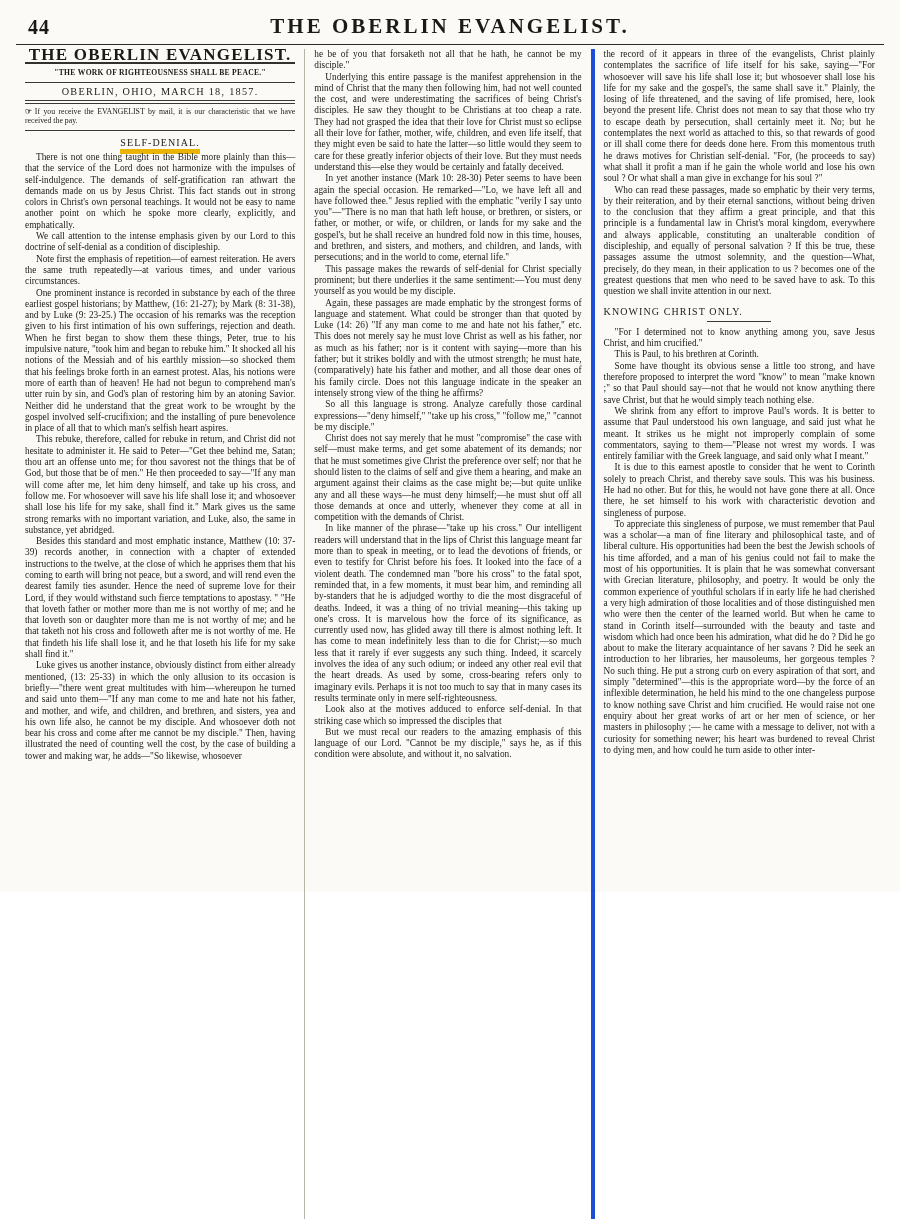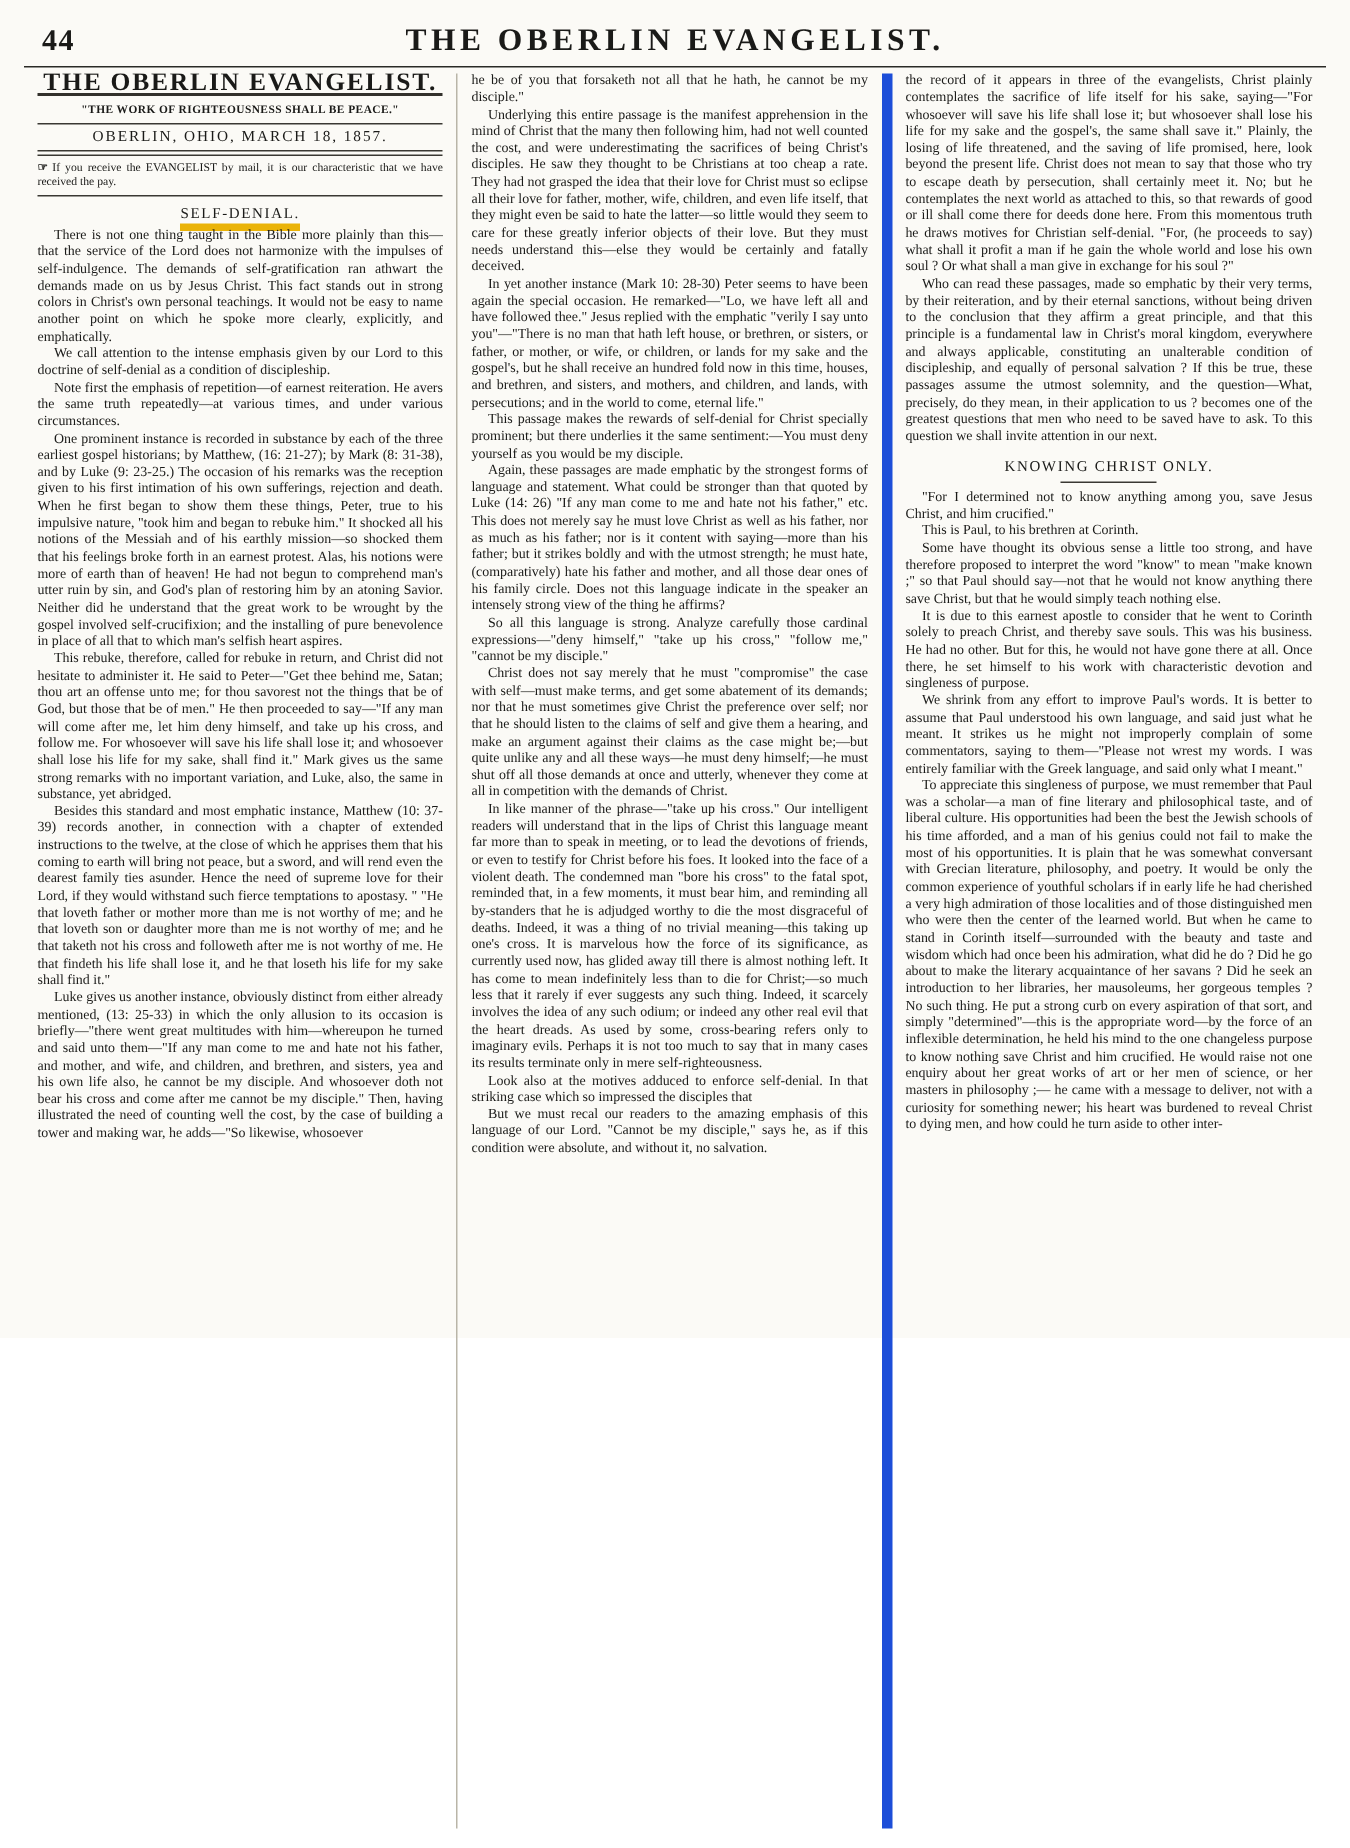--- a/index.html
+++ b/index.html
@@ -58,21 +58,21 @@
     width: 33.33%;
     box-sizing: border-box;
     padding: 0 9px;
     font-size: 9.3px;
     line-height: 11.3px;
     text-align: justify;
     hyphens: auto;
     overflow: hidden;
   }
   .col-1 { border-right: 1px solid #b9b5a8; }
-  .col-2 { border-right: 7px solid #1d4ed8; }
+  .col-2 { border-right: 4px solid #1d4ed8; }
 
   p {
     margin: 0 0 0 0;
     text-indent: 11px;
   }
   p.noindent { text-indent: 0; }
 
   
   .nameplate {
     text-align: center;
@@ -125,21 +125,20 @@
     letter-spacing: 1.1px;
     font-weight: normal;
     margin: 6px 0 4px 0;
     text-decoration: none;
   }
   .section-head .inner {
     border-bottom: 5px solid #eab308;
     padding-bottom: 1px;
   }
   .section-head2 {
-    text-align: center;
     font-size: 10px;
     letter-spacing: 1.1px;
     margin: 8px 0 5px 0;
   }
   .head-rule {
     width: 64px;
     border: 0;
     border-top: 1px solid #3a3833;
     margin: 4px auto 5px auto;
   }
@@ -203,19 +202,19 @@
       <p>Who can read these passages, made so emphatic by their very terms, by their reiteration, and by their eternal sanctions, without being driven to the conclusion that they affirm a great principle, and that this principle is a fundamental law in Christ's moral kingdom, everywhere and always applicable, constituting an unalterable condition of discipleship, and equally of personal salvation ? If this be true, these passages assume the utmost solemnity, and the question—What, precisely, do they mean, in their application to us ? becomes one of the greatest questions that men who need to be saved have to ask. To this question we shall invite attention in our next.</p>
 
       <div class="section-head2">
         <span>KNOWING CHRIST ONLY.</span>
         <hr class="head-rule">
       </div>
 
       <p>"For I determined not to know anything among you, save Jesus Christ, and him crucified."</p>
       <p>This is Paul, to his brethren at Corinth.</p>
       <p>Some have thought its obvious sense a little too strong, and have therefore proposed to interpret the word "know" to mean "make known ;" so that Paul should say—not that he would not know anything there save Christ, but that he would simply teach nothing else.</p>
+      <p>We shrink from any effort to improve Paul's words. It is better to assume that Paul understood his own language, and said just what he meant. It strikes us he might not improperly complain of some commentators, saying to them—"Please not wrest my words. I was entirely familiar with the Greek language, and said only what I meant."</p>
       <p>It is due to this earnest apostle to consider that he went to Corinth solely to preach Christ, and thereby save souls. This was his business. He had no other. But for this, he would not have gone there at all. Once there, he set himself to his work with characteristic devotion and singleness of purpose.</p>
-      <p>We shrink from any effort to improve Paul's words. It is better to assume that Paul understood his own language, and said just what he meant. It strikes us he might not improperly complain of some commentators, saying to them—"Please not wrest my words. I was entirely familiar with the Greek language, and said only what I meant."</p>
       <p>To appreciate this singleness of purpose, we must remember that Paul was a scholar—a man of fine literary and philosophical taste, and of liberal culture. His opportunities had been the best the Jewish schools of his time afforded, and a man of his genius could not fail to make the most of his opportunities. It is plain that he was somewhat conversant with Grecian literature, philosophy, and poetry. It would be only the common experience of youthful scholars if in early life he had cherished a very high admiration of those localities and of those distinguished men who were then the center of the learned world. But when he came to stand in Corinth itself—surrounded with the beauty and taste and wisdom which had once been his admiration, what did he do ? Did he go about to make the literary acquaintance of her savans ? Did he seek an introduction to her libraries, her mausoleums, her gorgeous temples ? No such thing. He put a strong curb on every aspiration of that sort, and simply "determined"—this is the appropriate word—by the force of an inflexible determination, he held his mind to the one changeless purpose to know nothing save Christ and him crucified. He would raise not one enquiry about her great works of art or her men of science, or her masters in philosophy ;— he came with a message to deliver, not with a curiosity for something newer; his heart was burdened to reveal Christ to dying men, and how could he turn aside to other inter-</p>
     </div>
 
   </div>
 </div>
 
 </body></html>

